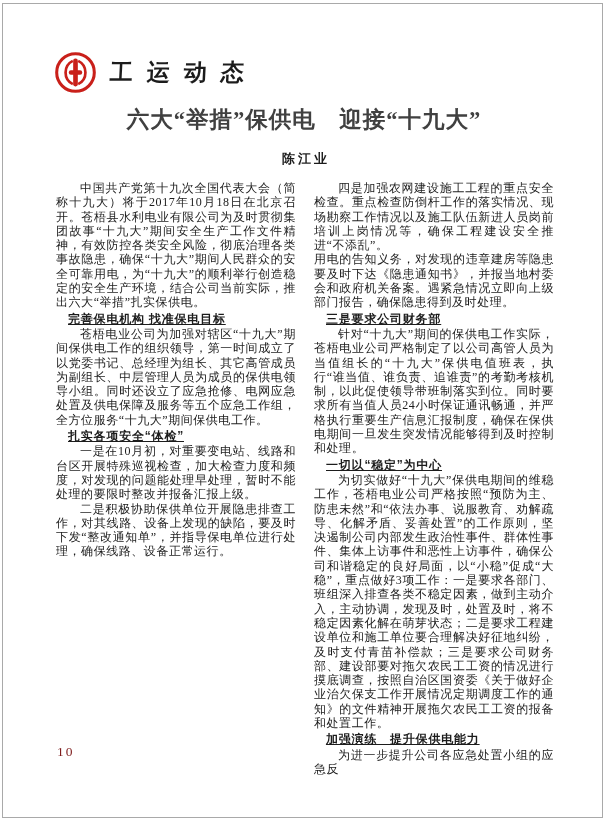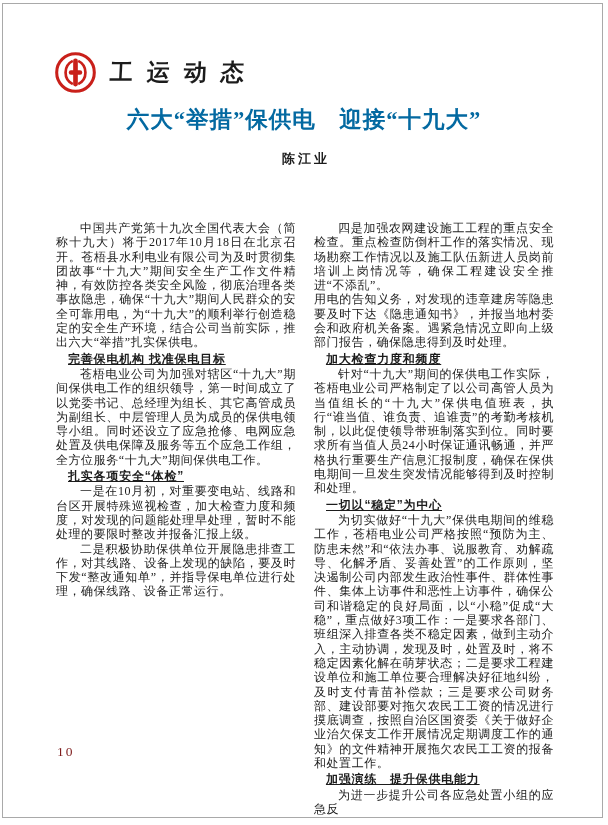--- a/index.html
+++ b/index.html
@@ -25,21 +25,21 @@
   .article-title{
     position:absolute;left:0;right:0;top:104px;margin:0;
     text-align:center;font-size:22.5px;font-weight:bold;letter-spacing:1px;
   }
   .article-author{
     position:absolute;left:4px;right:0;top:150px;
     text-align:center;font-size:13px;letter-spacing:3px;font-weight:bold;
   }
   .columns{
     position:absolute;left:56px;top:181px;width:498px;
-    display:flex;gap:18px;margin-top:40px;
+    display:flex;gap:18px;
   }
   .col{width:240px;font-size:12px;line-height:14.3px;letter-spacing:0.55px;
     text-align:justify;}
   .p{text-indent:2em;margin:0;}
   .p.noindent{text-indent:0;}
   .h{
     font-family:"Liberation Sans","DejaVu Sans",sans-serif;
     font-weight:bold;text-indent:1em;margin:2px 0 1px 0;letter-spacing:0.8px;text-decoration:underline;
   }
   .page-number{
@@ -57,37 +57,37 @@
     <svg class="logo" viewBox="0 0 48 48" id="logo-svg" aria-hidden="true" style="color: rgb(201, 32, 26);">
       <circle cx="24" cy="24" r="21" fill="none" stroke="currentColor" stroke-width="3.4"></circle>
       <path d="M21 11 A 14.5 14.5 0 0 0 21 37" fill="none" stroke="currentColor" stroke-width="3"></path>
       <path d="M27 11 A 14.5 14.5 0 0 1 27 37" fill="none" stroke="currentColor" stroke-width="3"></path>
       <rect x="21.4" y="8.5" width="5.2" height="31" rx="2.4" fill="currentColor"></rect>
       <rect x="16.5" y="21.4" width="15" height="5.2" rx="2.4" fill="currentColor"></rect>
     </svg>
     <div class="journal-title">工运动态</div>
   </div>
 
-  <h1 class="article-title" style="color: #0369a1;">六大“举措”保供电　迎接“十九大”</h1>
+  <h1 class="article-title" style="color: #404040;">六大“举措”保供电　迎接“十九大”</h1>
 
   <div class="article-author">陈江业</div>
 
   <div class="columns">
     <div class="col">
         <div class="p">中国共产党第十九次全国代表大会（简称十九大）将于2017年10月18日在北京召开。苍梧县水利电业有限公司为及时贯彻集团故事“十九大”期间安全生产工作文件精神，有效防控各类安全风险，彻底治理各类事故隐患，确保“十九大”期间人民群众的安全可靠用电，为“十九大”的顺利举行创造稳定的安全生产环境，结合公司当前实际，推出六大“举措”扎实保供电。</div>
         <div class="h">完善保电机构 找准保电目标</div>
         <div class="p">苍梧电业公司为加强对辖区“十九大”期间保供电工作的组织领导，第一时间成立了以党委书记、总经理为组长、其它高管成员为副组长、中层管理人员为成员的保供电领导小组。同时还设立了应急抢修、电网应急处置及供电保障及服务等五个应急工作组，全方位服务“十九大”期间保供电工作。</div>
         <div class="h">扎实各项安全“体检”</div>
         <div class="p">一是在10月初，对重要变电站、线路和台区开展特殊巡视检查，加大检查力度和频度，对发现的问题能处理早处理，暂时不能处理的要限时整改并报备汇报上级。</div>
         <div class="p">二是积极协助保供单位开展隐患排查工作，对其线路、设备上发现的缺陷，要及时下发“整改通知单”，并指导保电单位进行处理，确保线路、设备正常运行。</div>
       </div>
     <div class="col">
         <div class="p">四是加强农网建设施工工程的重点安全检查。重点检查防倒杆工作的落实情况、现场勘察工作情况以及施工队伍新进人员岗前培训上岗情况等，确保工程建设安全推进“不添乱”。</div>
         <div class="p noindent">用电的告知义务，对发现的违章建房等隐患要及时下达《隐患通知书》，并报当地村委会和政府机关备案。遇紧急情况立即向上级部门报告，确保隐患得到及时处理。</div>
-        <div class="h">加大检查力度和频度</div>
+        <div class="h">三是要求公司财务部</div>
         <div class="p">针对“十九大”期间的保供电工作实际，苍梧电业公司严格制定了以公司高管人员为当值组长的“十九大”保供电值班表，执行“谁当值、谁负责、追谁责”的考勤考核机制，以此促使领导带班制落实到位。同时要求所有当值人员24小时保证通讯畅通，并严格执行重要生产信息汇报制度，确保在保供电期间一旦发生突发情况能够得到及时控制和处理。</div>
         <div class="h">一切以“稳定”为中心</div>
         <div class="p">为切实做好“十九大”保供电期间的维稳工作，苍梧电业公司严格按照“预防为主、防患未然”和“依法办事、说服教育、劝解疏导、化解矛盾、妥善处置”的工作原则，坚决遏制公司内部发生政治性事件、群体性事件、集体上访事件和恶性上访事件，确保公司和谐稳定的良好局面，以“小稳”促成“大稳”，重点做好3项工作：一是要求各部门、班组深入排查各类不稳定因素，做到主动介入，主动协调，发现及时，处置及时，将不稳定因素化解在萌芽状态；二是要求工程建设单位和施工单位要合理解决好征地纠纷，及时支付青苗补偿款；三是要求公司财务部、建设部要对拖欠农民工工资的情况进行摸底调查，按照自治区国资委《关于做好企业治欠保支工作开展情况定期调度工作的通知》的文件精神开展拖欠农民工工资的报备和处置工作。</div>
         <div class="h">加强演练　提升保供电能力</div>
         <div class="p">为进一步提升公司各应急处置小组的应急反</div>
       </div>
   </div>
 
   <div class="page-number">10</div>
 </div>

